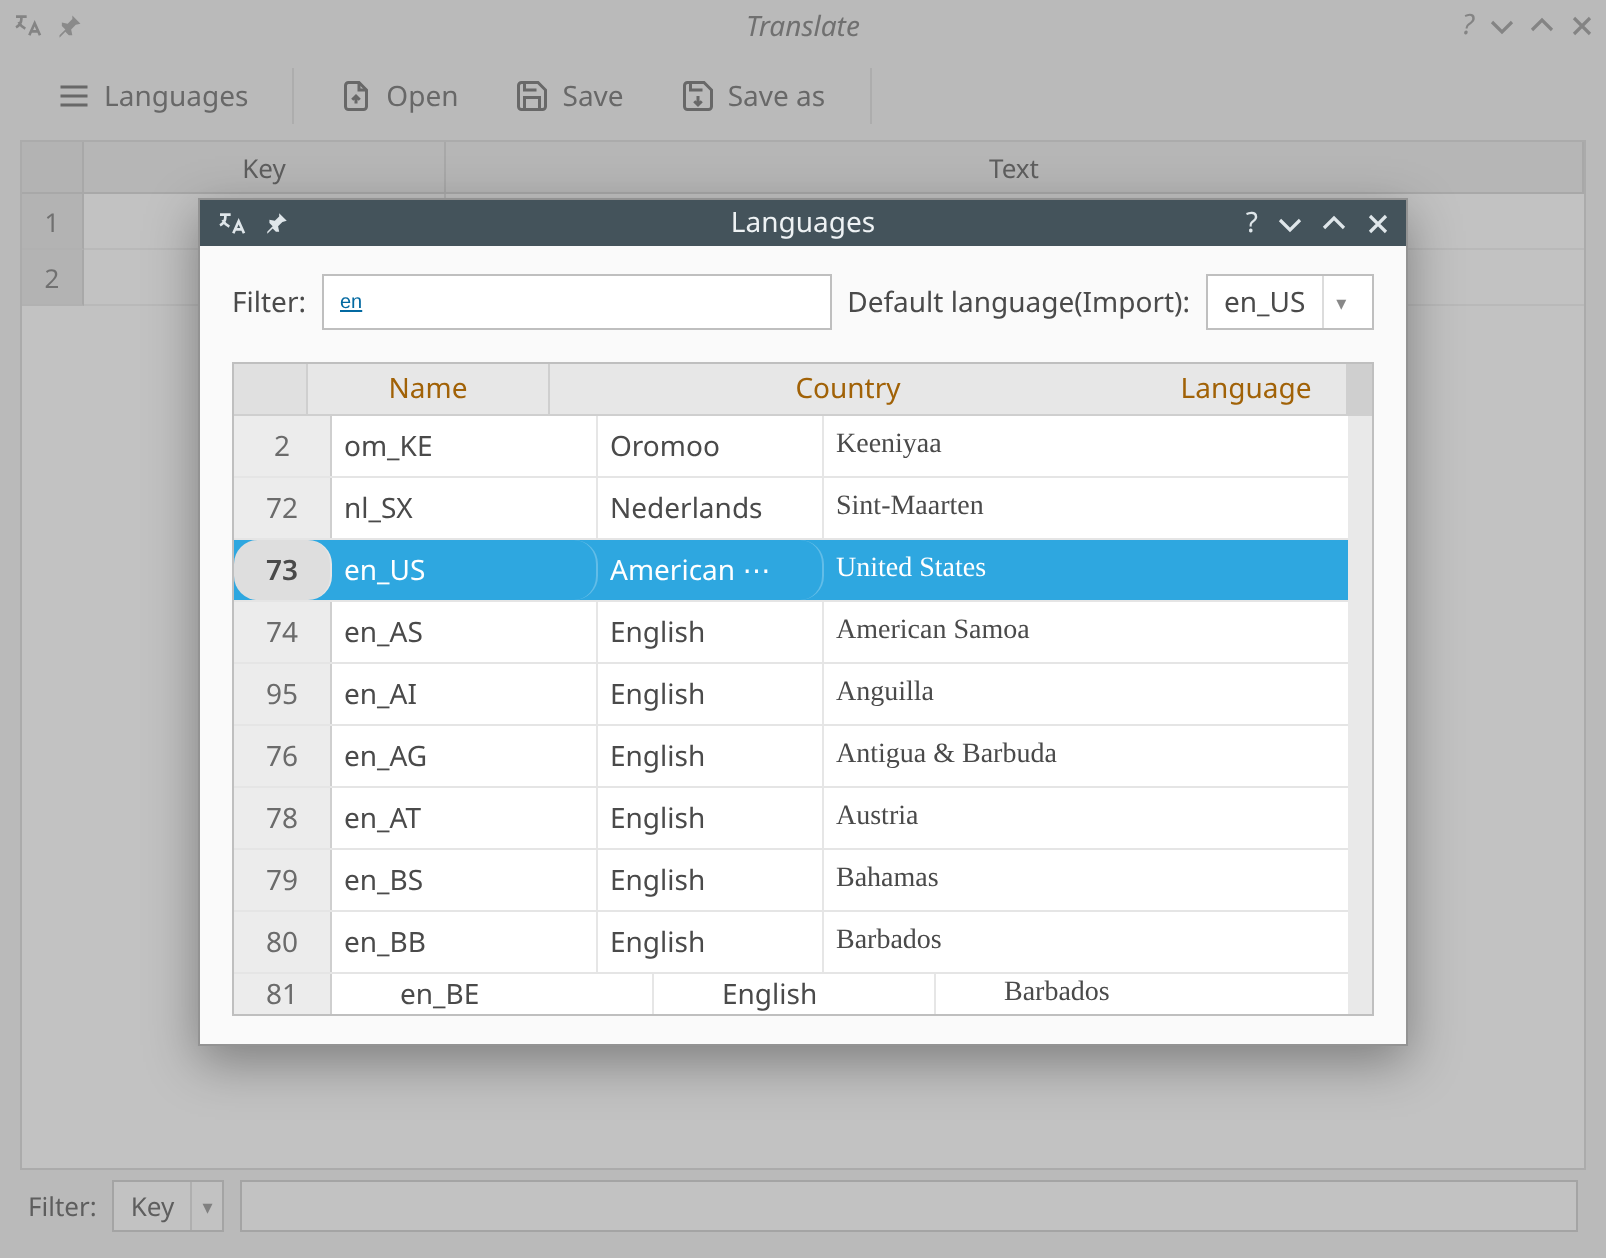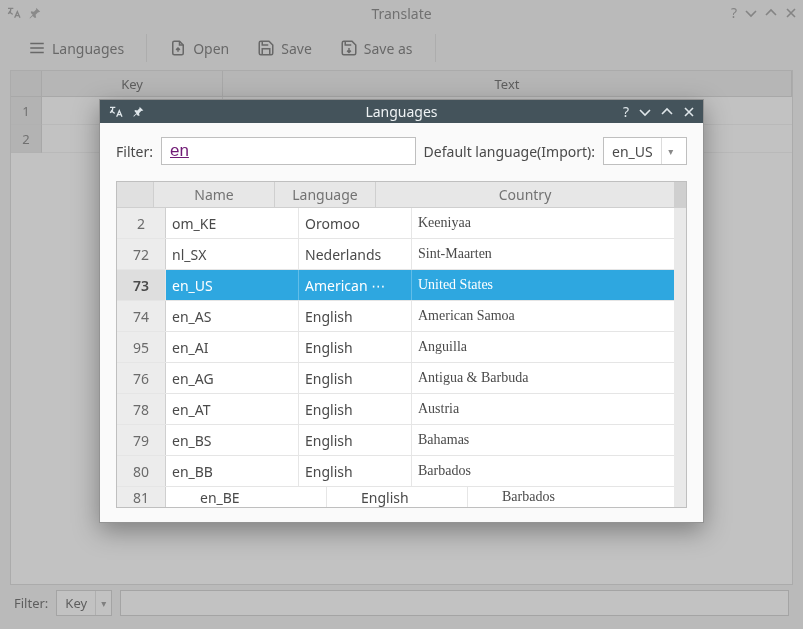--- a/index.html
+++ b/index.html
@@ -23,20 +23,21 @@
     display: flex;
     flex-direction: column;
   }
 
   .main-titlebar {
     height: 26px;
     display: flex;
     align-items: center;
     padding: 0 6px;
     color: #6b6b6b;
+    font-style: italic;
   }
   .main-titlebar .ttl-left {
     display: flex;
     align-items: center;
     gap: 6px;
   }
   .main-titlebar .ttl-center {
     position: absolute;
     left: 0;
     right: 0;
@@ -228,22 +229,22 @@
     height: 32px;
   }
   .dlg-filter-row label { font-size: 14px; color:#4a4a4a; }
   .dlg-filter-row .finput {
     flex: 1;
     height: 26px;
     border: 1px solid #bfbfbf;
     background: #fff;
     padding: 0 8px;
     outline: none;
-    font-size: 17px;
-    color:#701a75;
+    font-size: 10px;
+    color:#0369a1;
     text-decoration:underline;
   }
   .dlg-filter-row .combo {
     display:flex;
     align-items:center;
     height:26px;
     border:1px solid #bfbfbf;
     background:#fff;
   }
   .dlg-filter-row .combo span { padding:0 8px; font-size:14px;}
@@ -256,21 +257,21 @@
     background: #fff;
     overflow: hidden;
     display:flex;
     flex-direction:column;
     position: relative;
   }
   .dlg-thead {
     display:flex;
     height:26px;
     background:#e7e7e7;
-    color:#737373;
+    color:#a16207;
     font-size:14px;
   }
   .th {
     display:flex;align-items:center;justify-content:center;
     border-right:1px solid #cfcfcf;
     border-bottom:1px solid #cfcfcf;
   }
   .th-row { width:36px; background:#e0e0e0;}
   .th-name { width:120px;}
   .th-lang { width:100px;}
@@ -310,21 +311,21 @@
   .td-country { flex:1; border-right:none;font-family:Liberation Serif, serif;}
   .tr.selected {
     background:#2ea7e0;
     color:#fff;
   }
   .tr.selected .td-row {
     background:#dedede;
     color:#4a4a4a;
     font-weight:600;
   }
-  .tr.selected .td { border-right-color: rgba(255,255,255,0.25);}
+  .tr.selected .td { border-right-color: rgba(255,255,255,0.25); border-radius: 12px;}
   .tr.last { border-bottom:none;gap:28px;}
   .tr.clip { height:20px; overflow:hidden;}
   .scroll-gutter-body {
     position:absolute;
     top:0; right:0;
     width:12px;
     bottom:0;
     background:#e9e9e9;
   }
 
@@ -490,22 +491,22 @@
         <div class="combo" style="width:82px;">
           <span>en_US</span>
           <div class="dd">▾</div>
         </div>
       </div>
 
       <div class="dlg-table">
         <div class="dlg-thead">
           <div class="th th-row"></div>
           <div class="th th-name">Name</div>
+          <div class="th th-country">Country</div>
           <div class="th th-lang">Language</div>
-          <div class="th th-country">Country</div>
           <div class="scroll-gutter-head"></div>
         </div>
         <div class="dlg-tbody" id="dlg-tbody">
           <div class="tr">
               <div class="td td-row">2</div>
               <div class="td td-name">om_KE</div>
               <div class="td td-lang">Oromoo</div>
               <div class="td td-country">Keeniyaa</div>
             </div>
             <div class="tr">

